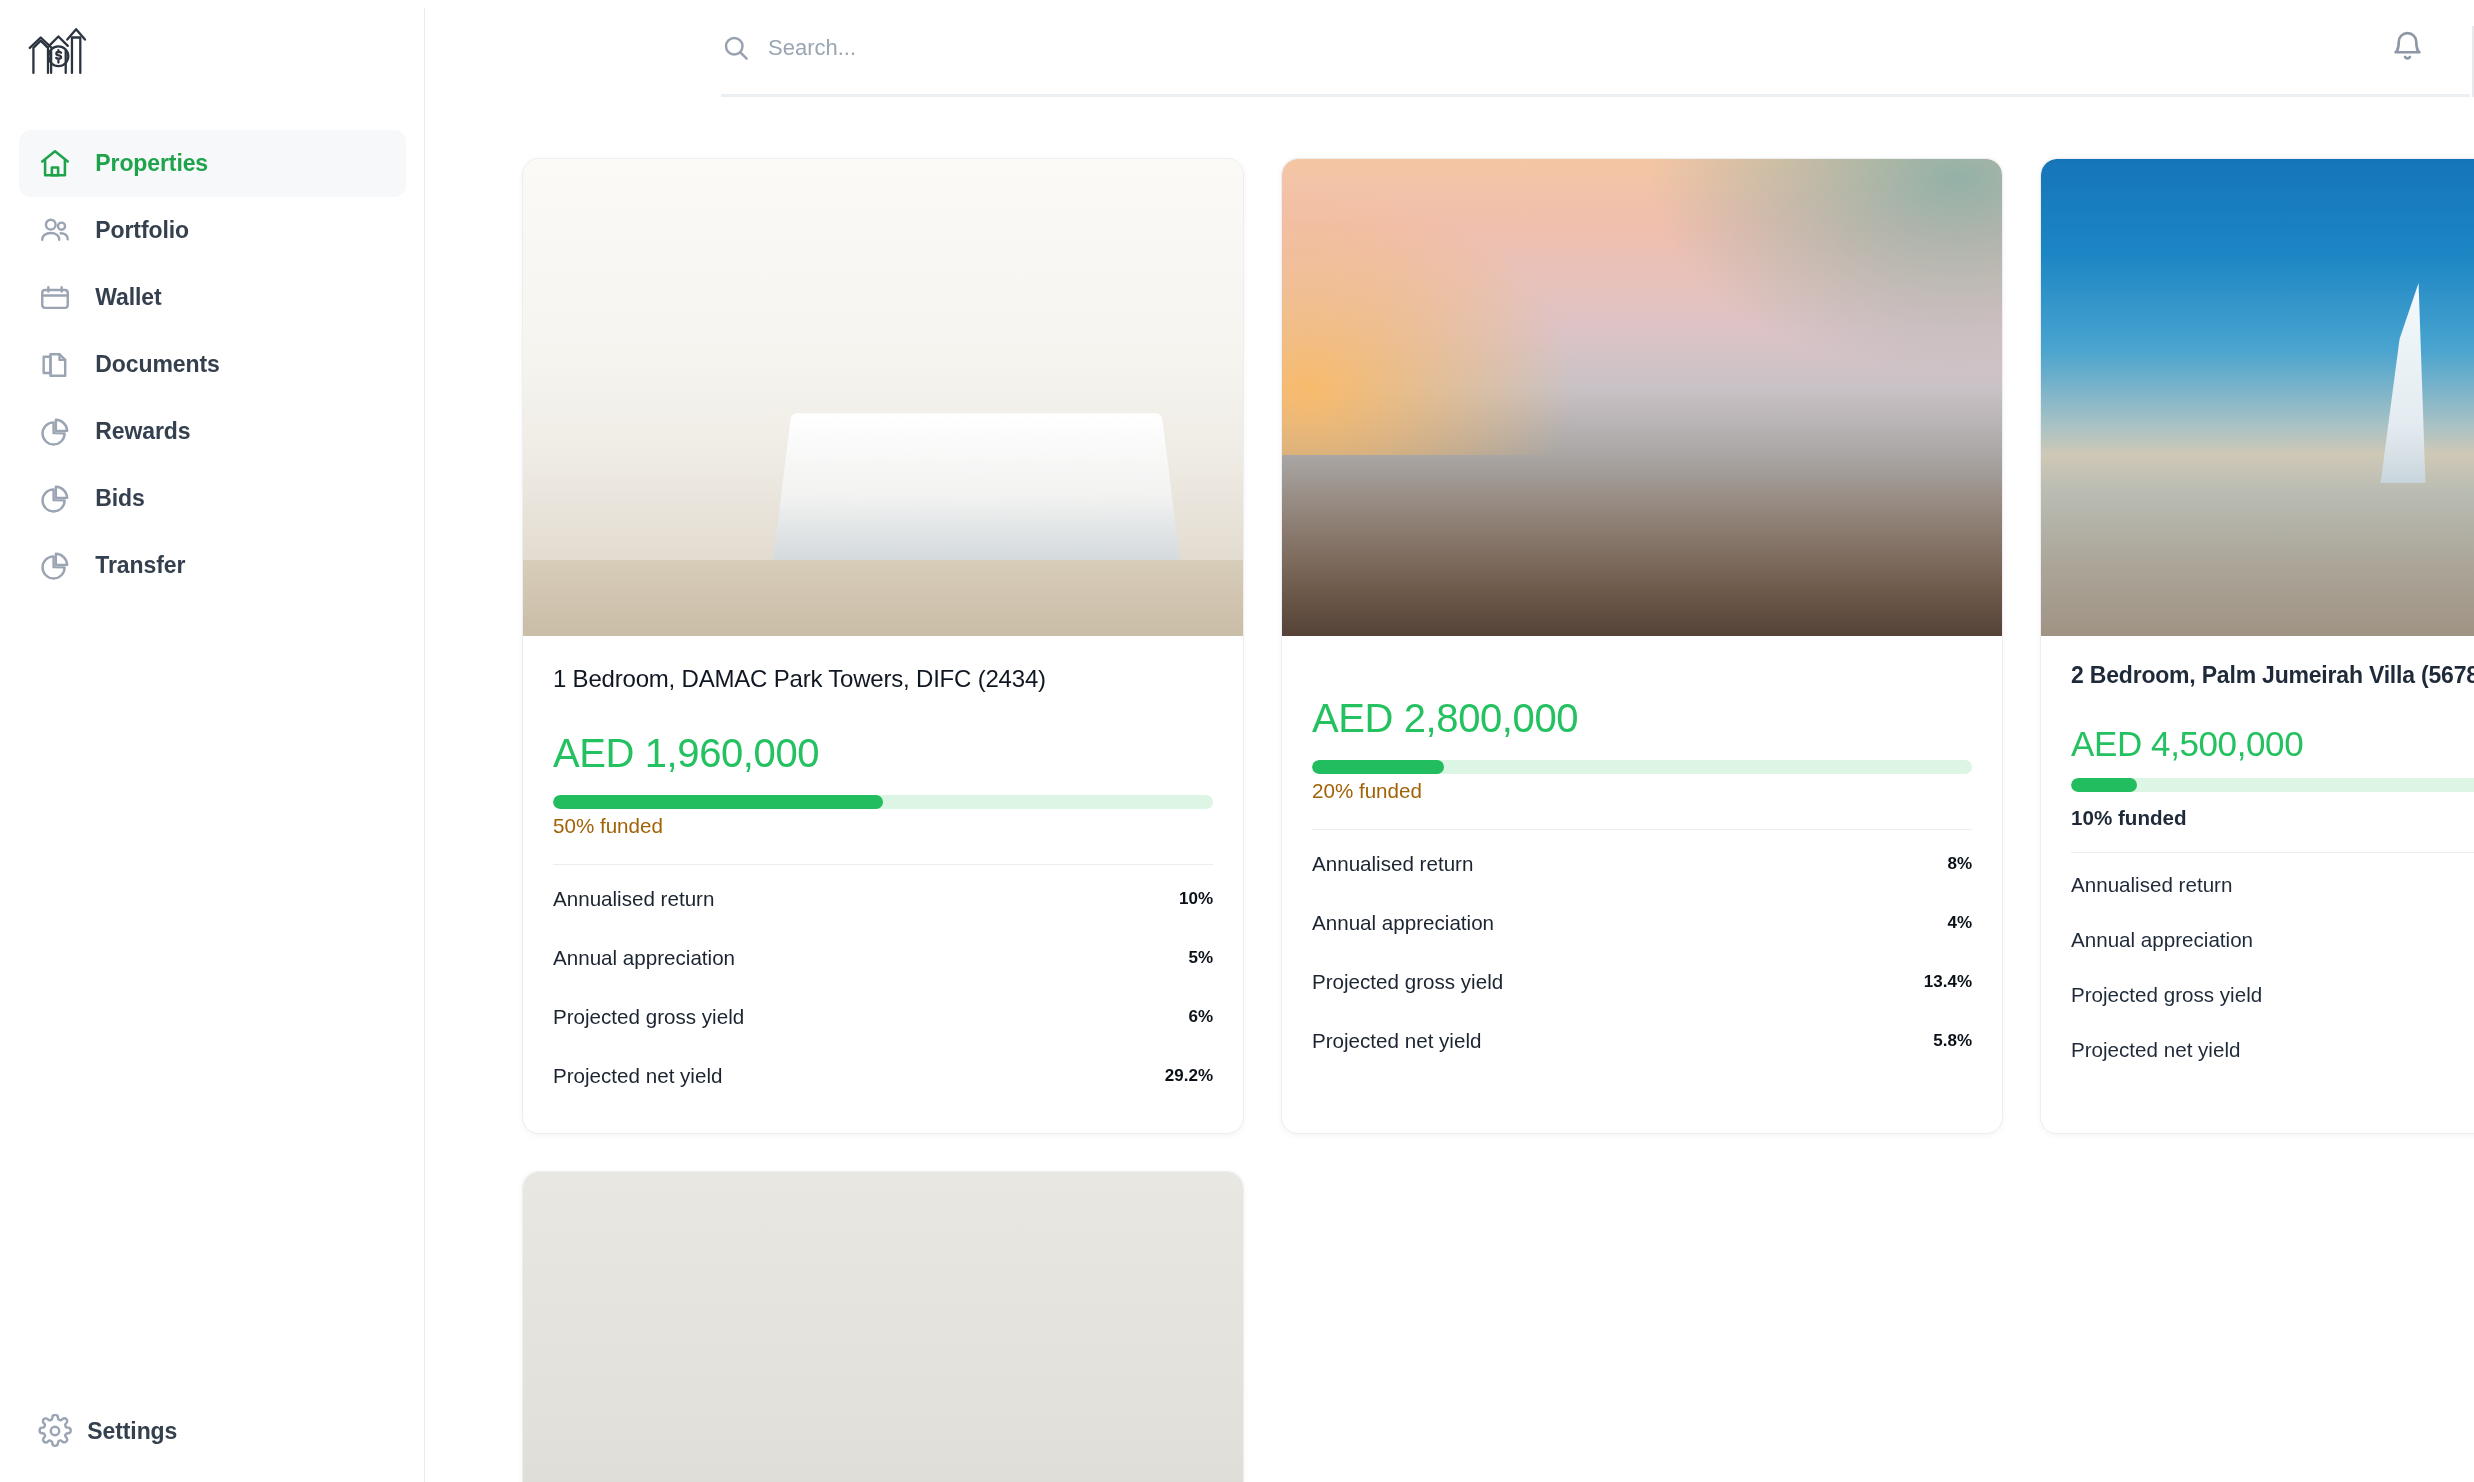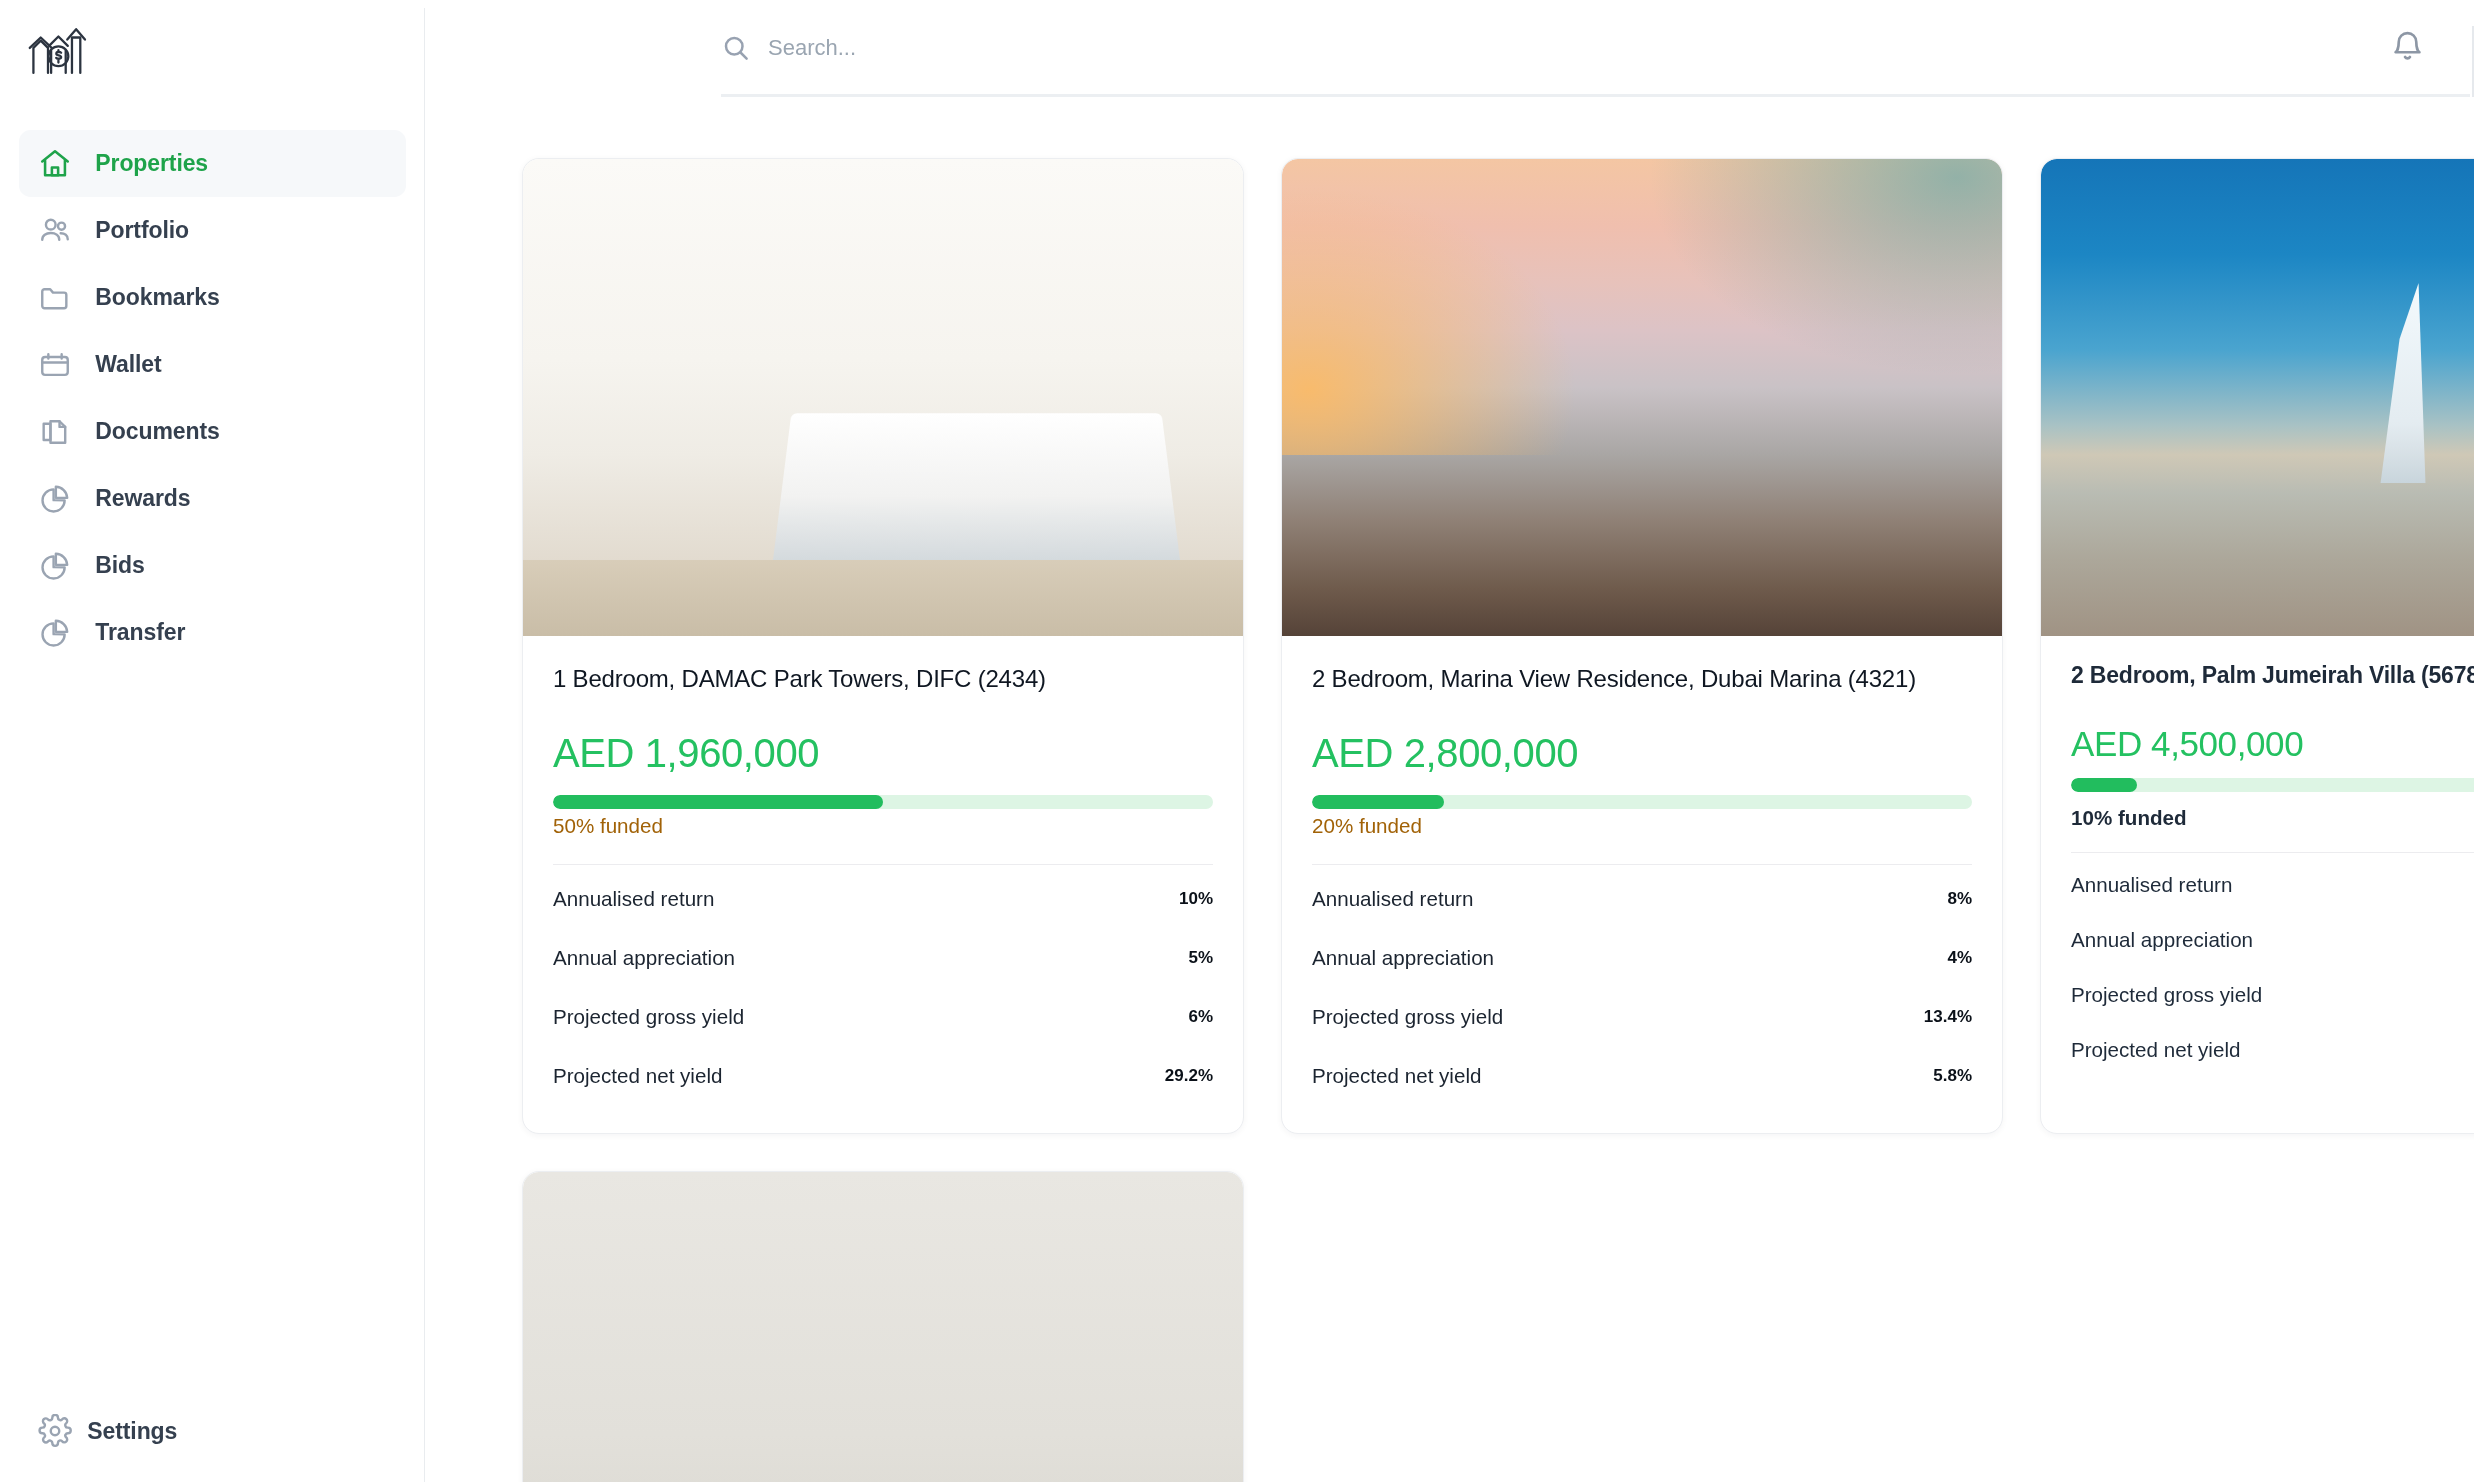--- a/index.html
+++ b/index.html
@@ -231,28 +231,20 @@
           <svg viewBox="0 0 24 24" fill="none" stroke="#9aa4b2" stroke-width="1.7" stroke-linecap="round" stroke-linejoin="round">
             <circle cx="9" cy="7.5" r="3.4"></circle>
               <circle cx="16.6" cy="8.6" r="2.5"></circle>
             <path d="M3 18.2c0-3.1 2.7-4.8 6-4.8s6 1.7 6 4.8"></path>
             <path d="M16 13.6c2.9 0 5 1.5 5 4.2"></path>
           </svg>
         </span>
         <span class="nav-label">Portfolio</span>
       </div>
 
-      <div class="nav-item">
-        <span class="nav-icon">
-          <svg viewBox="0 0 24 24" fill="none" stroke="#9aa4b2" stroke-width="1.7" stroke-linecap="round" stroke-linejoin="round">
-            <path d="M3 7.4a1.6 1.6 0 0 1 1.6-1.6h4l2 2.4h7.8A1.6 1.6 0 0 1 20 9.8v7.8a1.6 1.6 0 0 1-1.6 1.6H4.6A1.6 1.6 0 0 1 3 17.6z"></path>
-          </svg>
-        </span>
-        <span class="nav-label">Bookmarks</span>
-      </div>
 
       <div class="nav-item">
         <span class="nav-icon">
           <svg viewBox="0 0 24 24" fill="none" stroke="#9aa4b2" stroke-width="1.7" stroke-linecap="round" stroke-linejoin="round">
             <rect x="3" y="6.4" width="18" height="12.6" rx="2"></rect>
             <path d="M3 10.2h18"></path>
               <path d="M7.3 4.4v3M16.7 4.4v3"></path>
           </svg>
         </span>
         <span class="nav-label">Wallet</span>
@@ -366,21 +358,20 @@
               <span class="metric-label">Projected net yield</span>
               <span class="metric-value">29.2%</span>
             </div>
           </div>
         </div>
       </article>
 
       <article class="card">
         <div class="card-photo ph-skyline"></div>
         <div class="card-body">
-          <h3 class="card-title">2 Bedroom, Marina View Residence, Dubai Marina (4321)</h3>
           <div class="card-price">AED 2,800,000</div>
           <div class="prog-track">
             <div class="prog-fill" style="width: 20%;"></div>
           </div>
           <div class="funded">20% funded</div>
           <div class="divider"></div>
           <div class="metrics">
             <div class="metric-row">
               <span class="metric-label">Annualised return</span>
               <span class="metric-value">8%</span>

